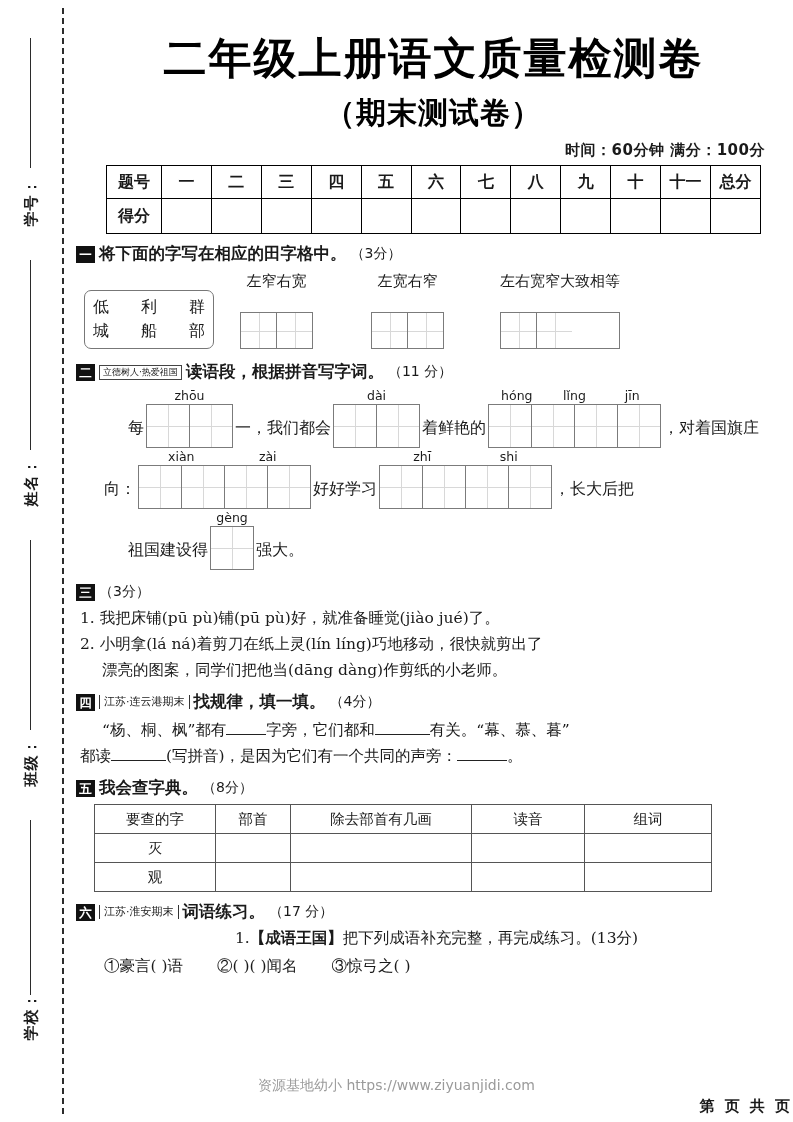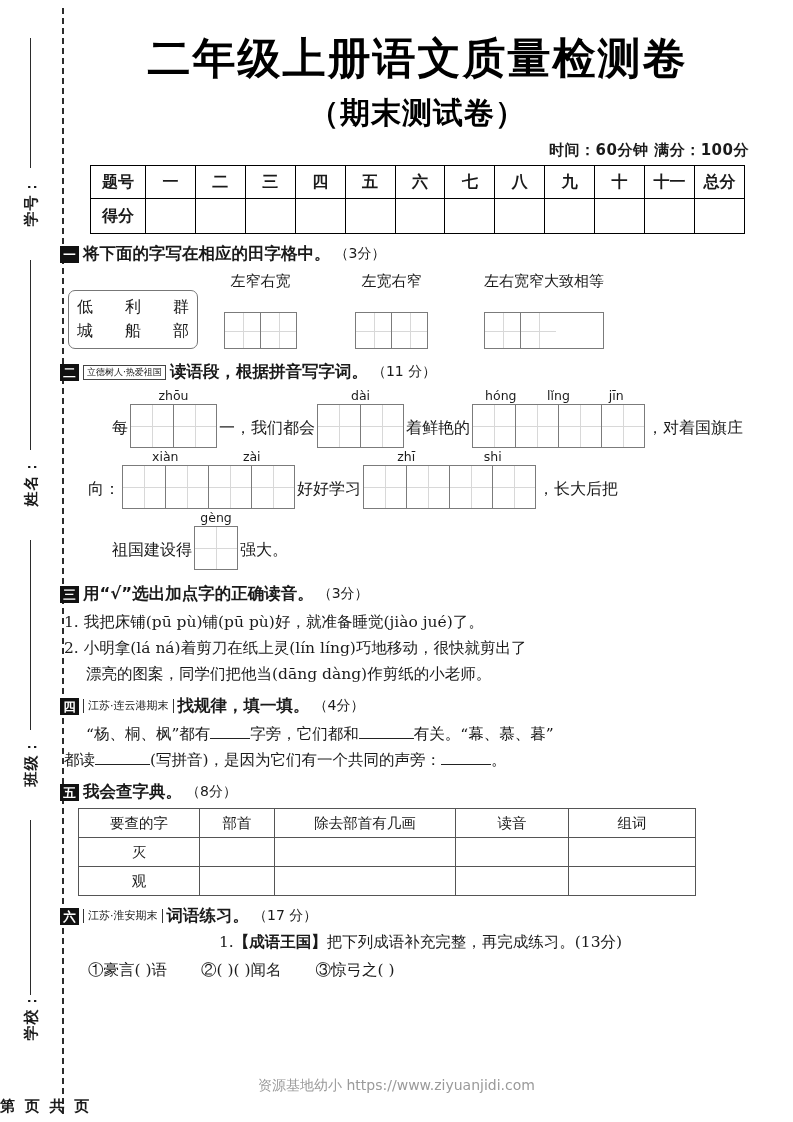--- a/index.html
+++ b/index.html
@@ -32,21 +32,21 @@
     white-space:nowrap;
     transform:rotate(-90deg);
     transform-origin:center center;
   }
   .seal-rule{
     position:absolute; left:30px; width:0; border-left:1px solid #2b2b2b;
   }
 
   
   #page{
-    position:absolute; left:58px; top:0; width:719px; height:1122px;
+    position:absolute; left:74px; top:0; width:719px; height:1122px;
   }
 
   
   #title-main{
     margin-top:34px;
     text-align:center;
     font-size:43px;
     font-weight:bold;
     letter-spacing:2px;
     font-family:"DejaVu Sans","Liberation Sans",sans-serif;
@@ -234,23 +234,23 @@
 
   
   #watermark{
     position:absolute; left:0; right:0; top:1077px;
     text-align:center;
     font-size:14px; color:#9a9a9a;
     font-family:"DejaVu Sans","Liberation Sans",sans-serif;
   }
   #pagefoot{
     position:absolute; left:0; right:0; top:1097px;
-    text-align:left;
+    text-align:right;
     font-size:15px; font-weight:bold; letter-spacing:3px;
-    font-family:Liberation Serif, serif;
+    font-family:Liberation Sans, sans-serif;
   }
 </style>
 </head>
 <body>
 
 <div id="seal-line"></div>
 <div id="seal-col">
   <div class="seal-label" style="top:186px;">学号：</div>
   <div class="seal-rule" style="top:30px;height:130px;"></div>
   <div class="seal-label" style="top:466px;">姓名：</div>
@@ -434,21 +434,20 @@
           <span class="cell"></span>
         </span>
       </span>
       <span class="txt">强大。</span>
     </div>
   </div>
 
   <div class="qblock" style="margin-top:13px;">
     <div class="qhead">
       <span class="qnum">三</span>
-      <span class="qtext">用“√”选出加点字的正确读音。</span>
       <span class="qpts">（3分）</span>
     </div>
     <div class="plain" style="margin-top:4px;">1. 我把床铺(pū  pù)铺(pū  pù)好，就准备睡觉(jiào  jué)了。</div>
     <div class="plain">2. 小明拿(lá  ná)着剪刀在纸上灵(lín  líng)巧地移动，很快就剪出了</div>
     <div class="plain" style="padding-left:26px;">漂亮的图案，同学们把他当(dāng  dàng)作剪纸的小老师。</div>
   </div>
 
   <div class="qblock" style="margin-top:8px;">
     <div class="qhead">
       <span class="qnum">四</span>

